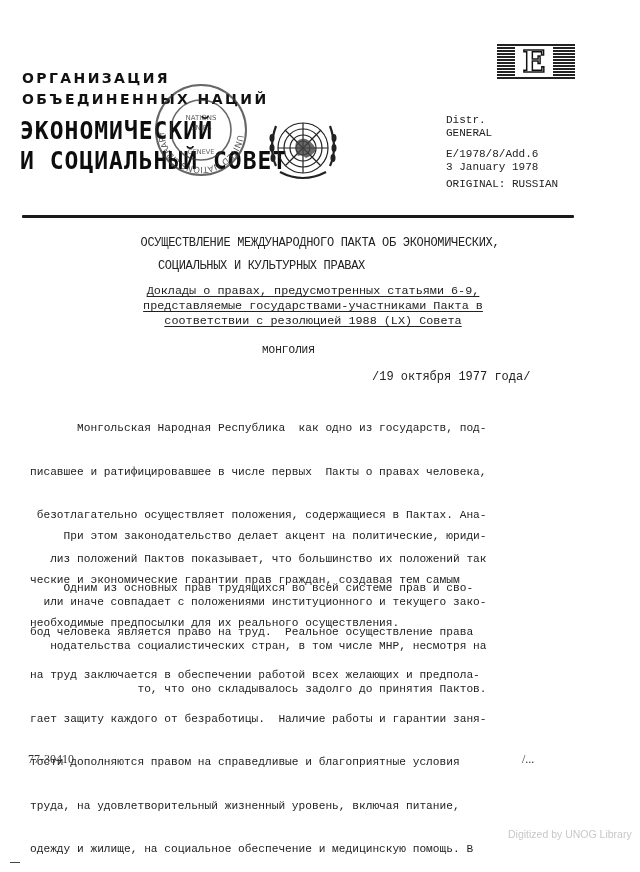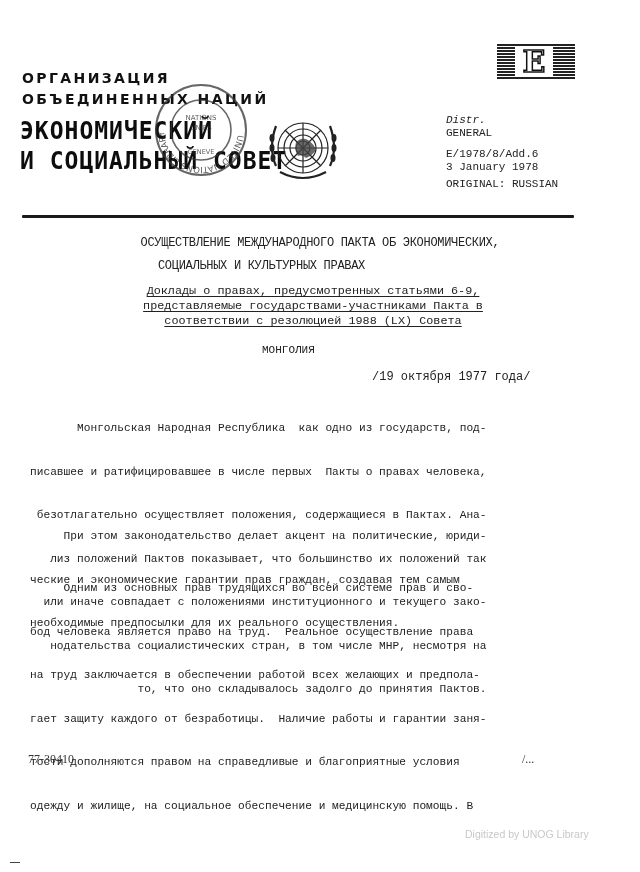--- a/index.html
+++ b/index.html
@@ -88,21 +88,21 @@
         <ellipse cx="68" cy="34" rx="2.5" ry="4"></ellipse>
         <ellipse cx="67" cy="44" rx="2.5" ry="4"></ellipse>
     </g>
   </svg>
 </div>
 
 <div class="e-box">
   <div class="e-letter">E</div>
 </div>
 
-<div class="abs meta" style="left:446px; top:114px;font-style:italic;">Distr.</div>
+<div class="abs meta" style="left:446px; top:114px;">Distr.</div>
 <div class="abs meta" style="left:446px; top:127px;">GENERAL</div>
 <div class="abs meta" style="left:446px; top:148px;">E/1978/8/Add.6</div>
 <div class="abs meta" style="left:446px; top:161px;">3 January 1978</div>
 <div class="abs meta" style="left:446px; top:178px;">ORIGINAL:  RUSSIAN</div>
 
 <div class="rule"></div>
 
 <div class="abs title" style="left:0; width:640px; top:236px; letter-spacing:-0.3px;">ОСУЩЕСТВЛЕНИЕ МЕЖДУНАРОДНОГО ПАКТА ОБ ЭКОНОМИЧЕСКИХ,</div>
 <div class="abs title" style="left:0; width:523px; top:239px; letter-spacing:-0.3px;margin-top:20px;">СОЦИАЛЬНЫХ И КУЛЬТУРНЫХ ПРАВАХ</div>
 
@@ -129,25 +129,26 @@
   <div>ческие и экономические гарантии прав граждан, создавая тем самым</div>
   <div>необходимые предпосылки для их реального осуществления.</div>
 </div>
 
 <div class="abs para" style="left:30px; top:552px;">
   <div>     Одним из основных прав трудящихся во всей системе прав и сво-</div>
   <div>бод человека является право на труд.  Реальное осуществление права</div>
   <div>на труд заключается в обеспечении работой всех желающих и предпола-</div>
   <div>гает защиту каждого от безработицы.  Наличие работы и гарантии заня-</div>
   <div>тости дополняются правом на справедливые и благоприятные условия</div>
+  <div>труда, на удовлетворительный жизненный уровень, включая питание,</div>
   <div>одежду и жилище, на социальное обеспечение и медицинскую помощь. В</div>
   
   
   
   
   
   
 </div>
 
 <div class="abs footer-code" style="left:28px; top:752px;">77-30410</div>
 <div class="abs footer-code" style="left:522px; top:752px;">/...</div>
-<div class="abs watermark" style="left:465px; top:828px;">Digitized by UNOG Library</div>
+<div class="abs watermark" style="left:508px; top:828px;">Digitized by UNOG Library</div>
 <div class="abs" style="left:10px; top:862px; width:10px; height:1px; background:#444;"></div>
 
 </body></html>

